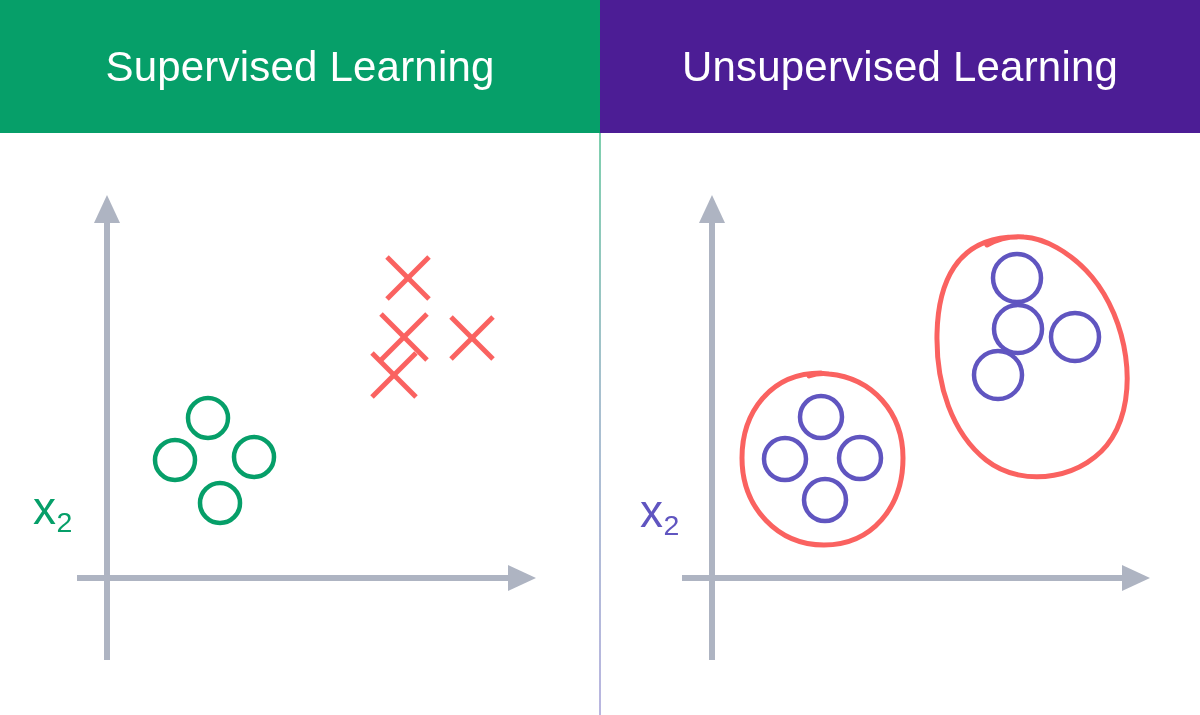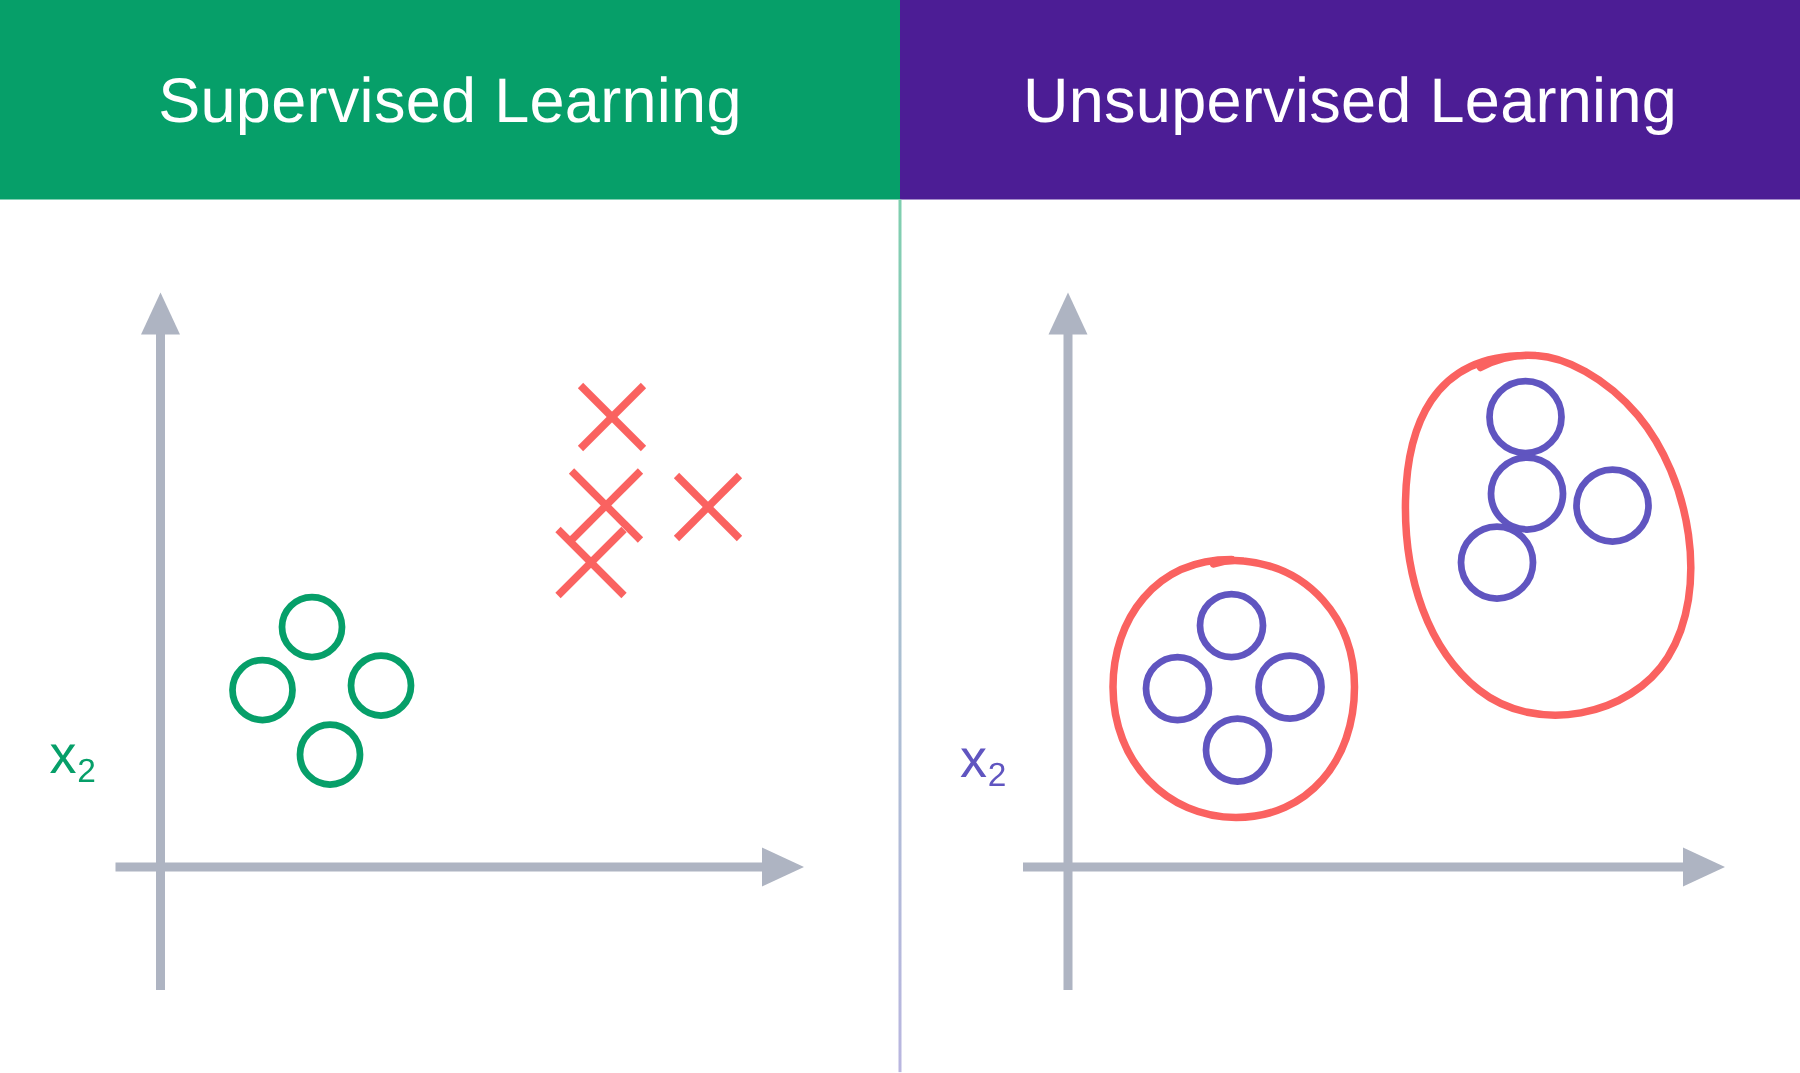--- a/index.html
+++ b/index.html
@@ -73,21 +73,21 @@
     top: 0;
     width: 600px;
     height: 582px;
     display: block;
   }
 
   
   .axis-label {
     position: absolute;
     font-family: "Liberation Sans", sans-serif;
-    font-size: 36px;
+    font-size: 46px;
     line-height: 1;
     white-space: nowrap;
     user-select: none;
   }
   .axis-label sub {
     font-size: 0.62em;
     vertical-align: baseline;
     position: relative;
     top: 0.28em;
     left: 0.02em;

